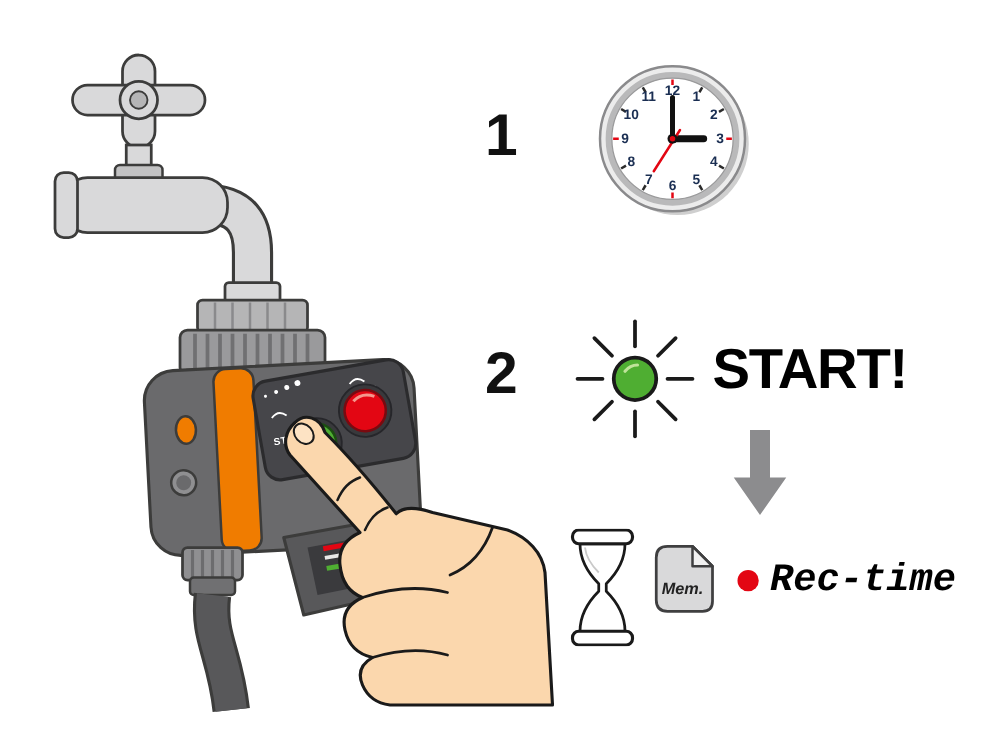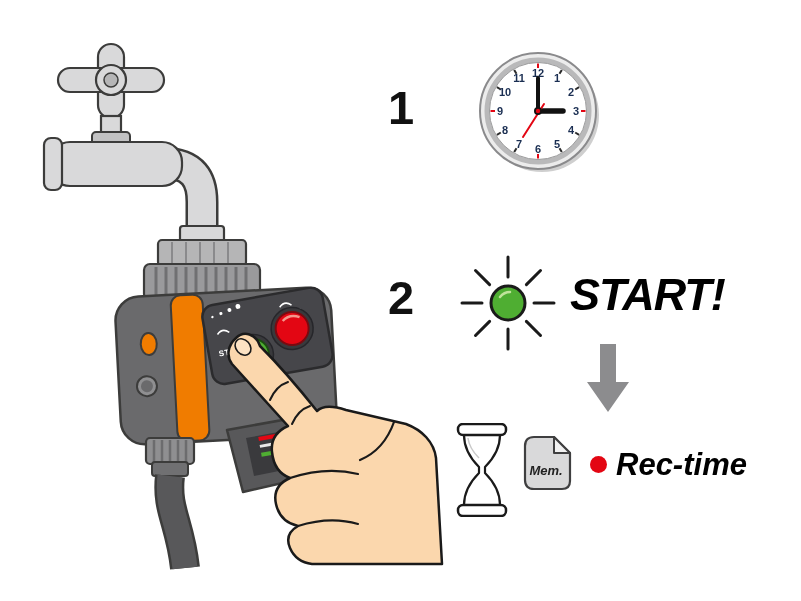--- a/index.html
+++ b/index.html
@@ -2,22 +2,22 @@
 <html style="--c-orange: #f07c00; --c-green: #4fae32; --c-red: #e30613; --c-skin: #fbd7ad; --c-arrow: #8c8c8e; --c-navy: #1a2e52; --c-body: #6a6a6c; --c-panel: #46464a; --c-metal: #d9d9da; --c-outline: #3c3c3b;"><head>
 <meta charset="utf-8">
 <style>
   html,body { margin:0; padding:0; background:#fff; }
   .canvas {
     position:relative; width:801px; height:601px; background:#ffffff;
     font-family:"Liberation Sans", sans-serif; overflow:hidden;
   }
   .abs { position:absolute; }
   .step-num { font-size:47px; font-weight:700; color:#111; line-height:1; }
-  .start-text { font-size:45px; font-weight:800; font-style:italic; color:#000; letter-spacing:-1px; line-height:1; }
-  .rec-row { display:flex; align-items:center; gap:9px; }
+  .start-text { font-size:45px; font-weight:800; color:#000; letter-spacing:-1px; line-height:1; }
+  .rec-row { display:flex; align-items:center; gap:9px;font-family:Liberation Mono, monospace; }
   .rec-dot { width:17px; height:17px; border-radius:50%; background:var(--c-red,#e30613); }
   .rec-text { font-size:31px; font-weight:800; font-style:italic; color:#000; line-height:1; }
   .clock-num { font-family:"Liberation Sans",sans-serif; font-size:11px; font-weight:600; fill:var(--c-navy,#1a2e52); }
   .panel-label { font-family:"Liberation Sans",sans-serif; font-size:8px; font-weight:700; fill:#ffffff; letter-spacing:0.4px; }
   .mem-text { font-family:"Liberation Sans",sans-serif; font-size:13px; font-weight:700; font-style:italic; fill:#222; }
   .metal { fill:var(--c-metal,#d9d9da); stroke:var(--c-outline,#3c3c3b); stroke-width:2.2; }
   .f-orange { fill:var(--c-orange,#f07c00); }
   .f-green  { fill:var(--c-green,#4fae32); }
   .f-red    { fill:var(--c-red,#e30613); }
   .f-skin   { fill:var(--c-skin,#fbd7ad); }

